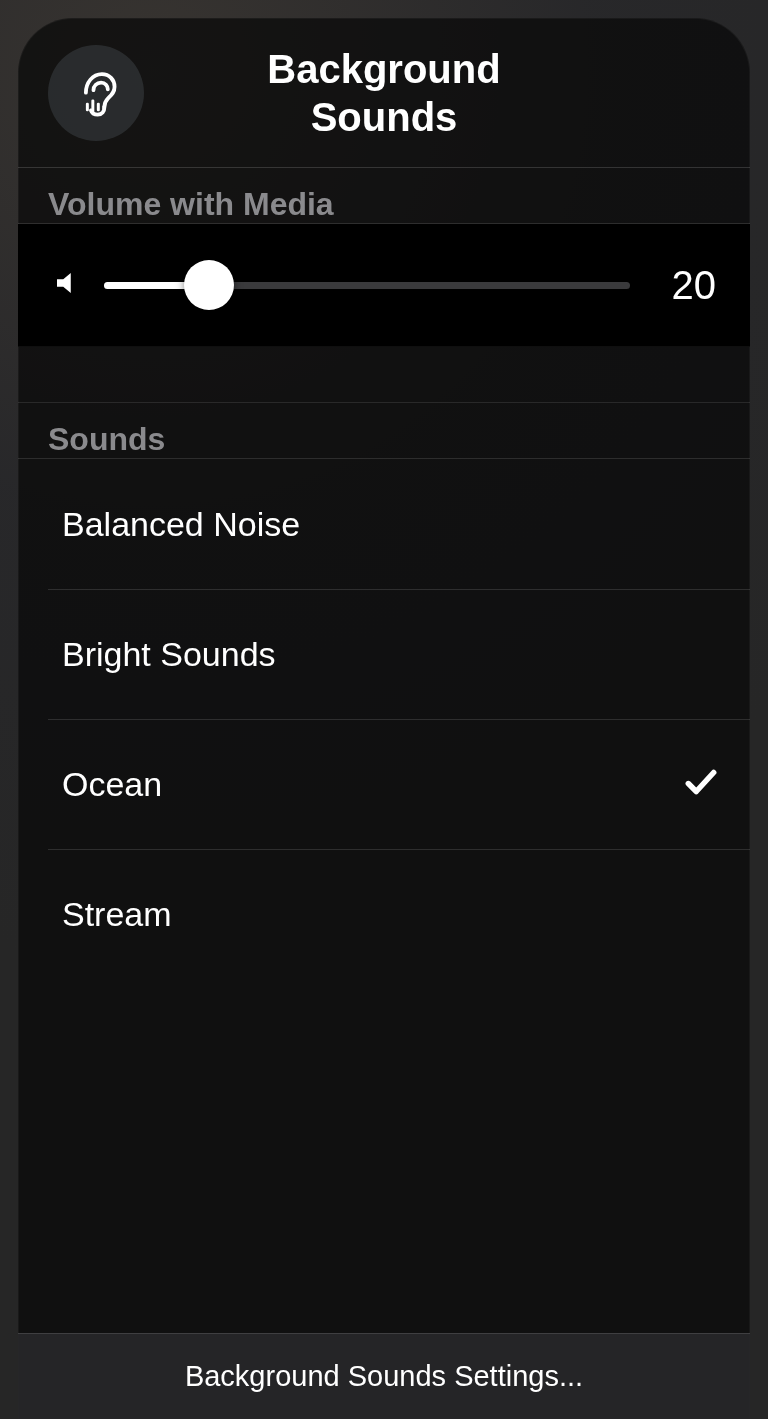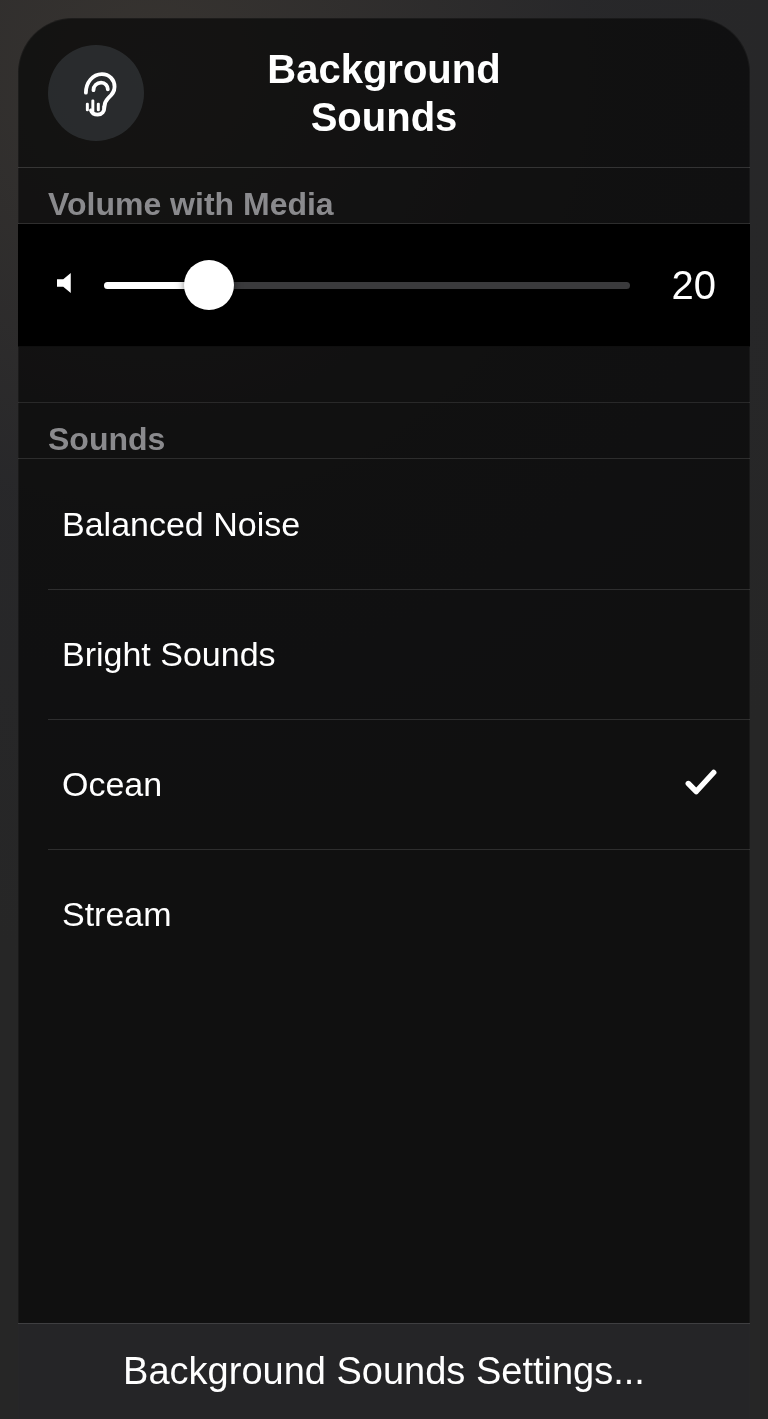--- a/index.html
+++ b/index.html
@@ -158,21 +158,21 @@
 
   
   .footer {
     background: rgba(40,40,42,0.9);
     border-top: 1px solid rgba(255,255,255,0.12);
     padding: 26px 20px;
     text-align: center;
   }
   .footer-link {
     color: #fff;
-    font-size: 38px;
+    font-size: 29px;
     font-weight: 400;
   }
 </style>
 </head>
 <body>
 
 <div class="backdrop">
   <div class="panel">
 
     <div class="header">

